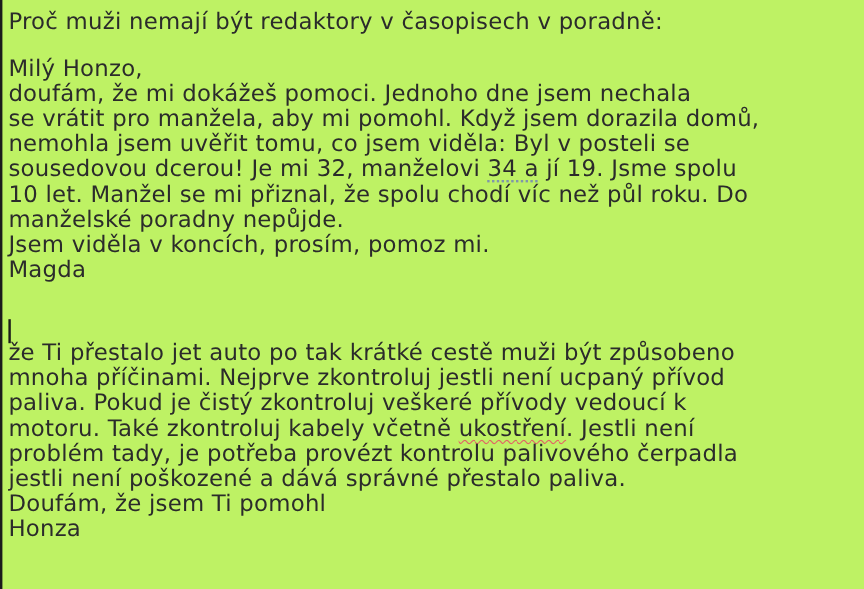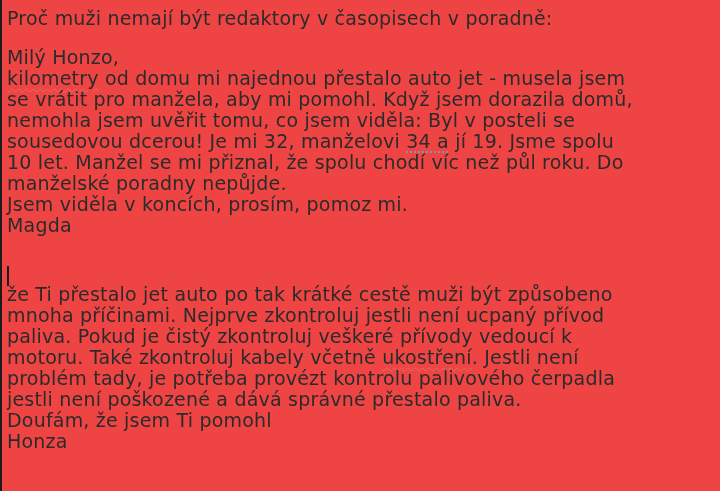--- a/index.html
+++ b/index.html
@@ -5,21 +5,21 @@
   html, body {
     margin: 0;
     padding: 0;
     background: #ffffff;
   }
   .page {
     position: relative;
     width: 720px;
     height: 491px;
     box-sizing: border-box;
-    background: #ef4444;
+    background: #bef264;
     border-left: 2px solid #1b1b1b;
     padding: 8px 6px 0 5px;
     overflow: hidden;
     font-family: "DejaVu Sans", "Liberation Sans", sans-serif;
     font-size: 19px;
     line-height: 21px;
     letter-spacing: 0.2px;
     color: #2b2b2b;
   }
   .line {
@@ -61,21 +61,21 @@
 </style>
 </head>
 <body>
 
 <div class="page">
 
   <div class="line title">Proč muži nemají být redaktory v časopisech v poradně:</div>
 
   <div class="letter">
     <div class="line"><span>Milý Honzo,</span></div>
-    <div class="line"><span class="mk" data-mk="spell">kilometry</span><span> od domu mi najednou přestalo auto jet - musela jsem</span></div>
+    <div class="line"><span>doufám, že mi dokážeš pomoci. Jednoho dne jsem nechala</span></div>
     <div class="line"><span>se vrátit pro manžela, aby mi pomohl. Když jsem dorazila domů,</span></div>
     <div class="line"><span>nemohla jsem uvěřit tomu, co jsem viděla: Byl v posteli se</span></div>
     <div class="line"><span>sousedovou dcerou! Je mi 32, manželovi </span><span class="mk" data-mk="grammar">34 a</span><span> jí 19. Jsme spolu</span></div>
     <div class="line"><span>10 let. Manžel se mi přiznal, že spolu chodí víc než půl roku. Do</span></div>
     <div class="line"><span>manželské poradny nepůjde.</span></div>
     <div class="line"><span>Jsem viděla v koncích, prosím, pomoz mi.</span></div>
     <div class="line"><span>Magda</span></div>
   </div>
 
   <div class="letter letter2">

